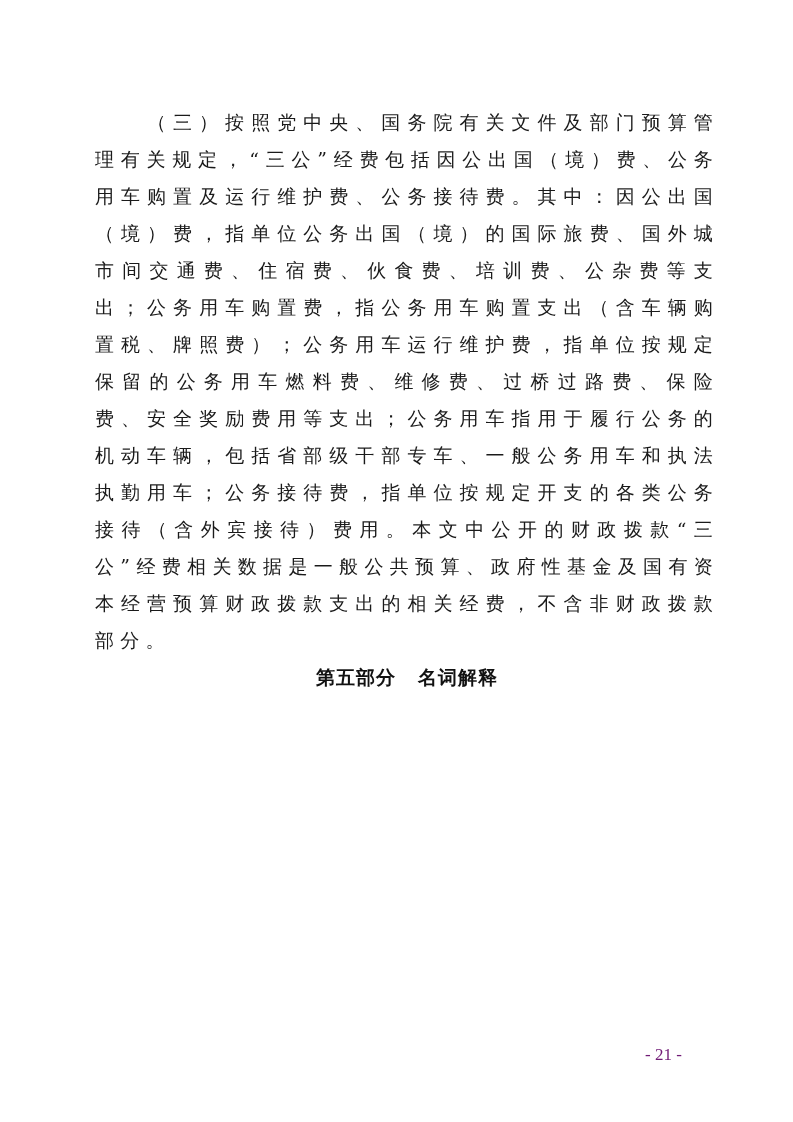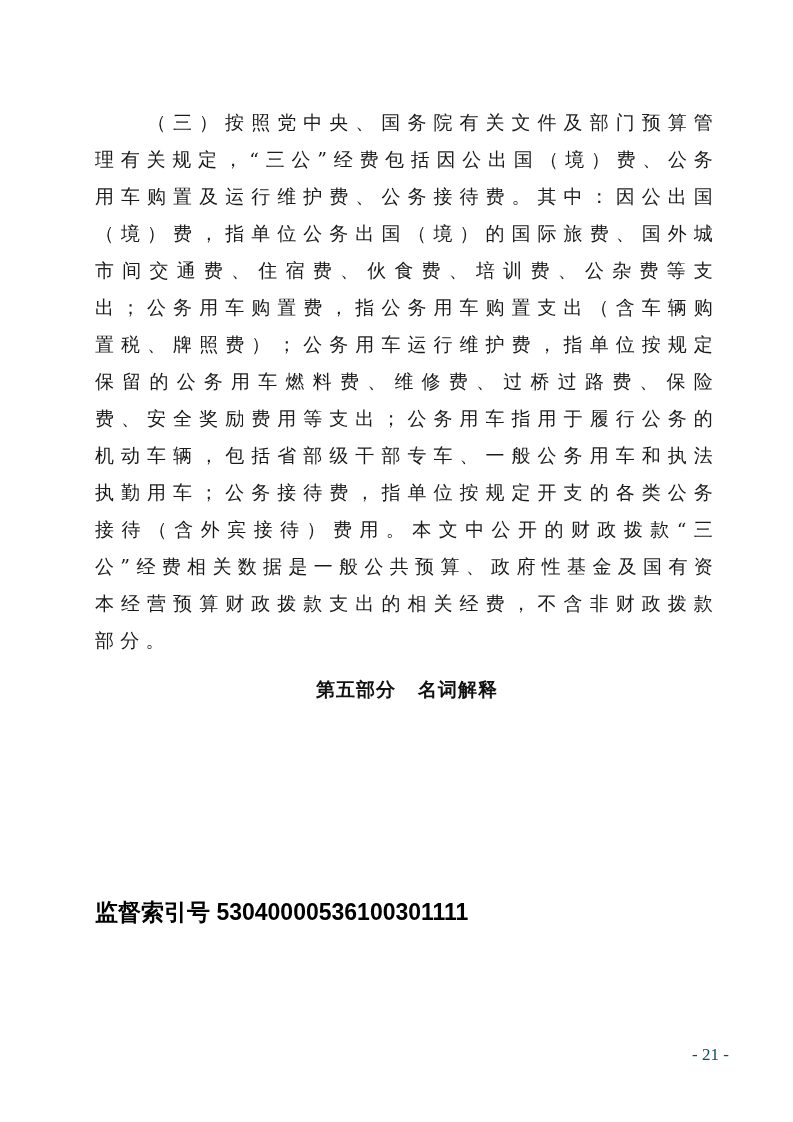--- a/index.html
+++ b/index.html
@@ -7,42 +7,41 @@
   .page { position: absolute; left: 0; top: 0; width: 793px; height: 814px; background: #fff; }
   .body-text {
     position: absolute; left: 95px; width: 624px; top: 104px;
     font-family: "DejaVu Serif", "Liberation Serif", serif;
     font-size: 19px; line-height: 37px; color: #1a1a1a;
     letter-spacing: 6.2px;
   }
   .para { margin: 0; text-align: justify; text-align-last: left; }
   .indent { text-indent: 52px; }
   .heading {
-    margin: 12px; text-align: center; font-weight: bold;
+    margin: 0; text-align: center; font-weight: bold;
     font-family: "DejaVu Sans", "Liberation Sans", sans-serif;
     font-size: 19px; letter-spacing: 1px; line-height: 37px; color: #111;
     word-spacing: 0;
   }
   .heading .gap { display: inline-block; width: 22px; }
   .index-line {
     position: absolute; left: 95px; top: 897px;
     font-family: "Liberation Sans", "DejaVu Sans", sans-serif;
     font-weight: bold; font-size: 23px; color: #000; letter-spacing: 0px;
   }
   .page-number {
-    position: absolute; left: 692px; top: 1045px;
+    position: absolute; left: 645px; top: 1045px;
     font-family: "Liberation Serif", "DejaVu Serif", serif;
-    font-size: 17px; color: #0c4a6e;
+    font-size: 17px; color: #701a75;
   }
 </style>
 </head>
 <body>
 
 <div class="page">
   <div class="body-text">
     <p class="para indent">（三）按照党中央、国务院有关文件及部门预算管理有关规定，“三公”经费包括因公出国（境）费、公务用车购置及运行维护费、公务接待费。其中：因公出国（境）费，指单位公务出国（境）的国际旅费、国外城市间交通费、住宿费、伙食费、培训费、公杂费等支出；公务用车购置费，指公务用车购置支出（含车辆购置税、牌照费）；公务用车运行维护费，指单位按规定保留的公务用车燃料费、维修费、过桥过路费、保险费、安全奖励费用等支出；公务用车指用于履行公务的机动车辆，包括省部级干部专车、一般公务用车和执法执勤用车；公务接待费，指单位按规定开支的各类公务接待（含外宾接待）费用。本文中公开的财政拨款“三公”经费相关数据是一般公共预算、政府性基金及国有资本经营预算财政拨款支出的相关经费，不含非财政拨款部分。</p>
     <h2 class="heading"><span>第五部分</span><span class="gap"></span><span>名词解释</span></h2>
   </div>
 
-  <div class="index-line"><span>监督索引号</span> <span>53040000536100301111</span></div>
 
   <div class="page-number">- 21 -</div>
 </div>
 
 </body></html>

